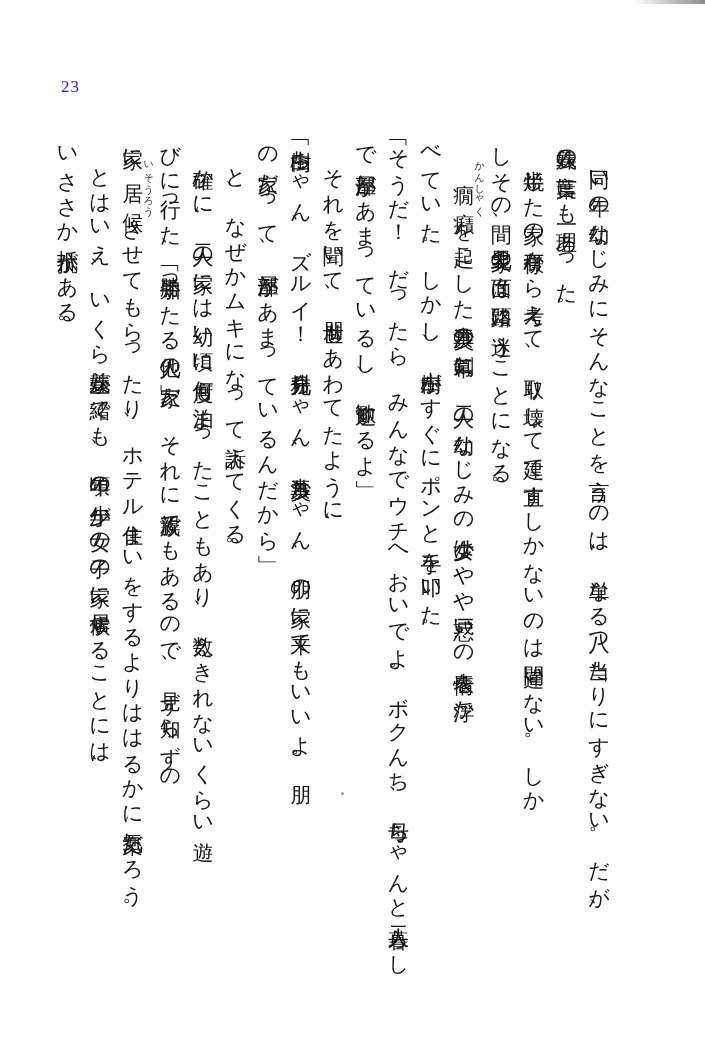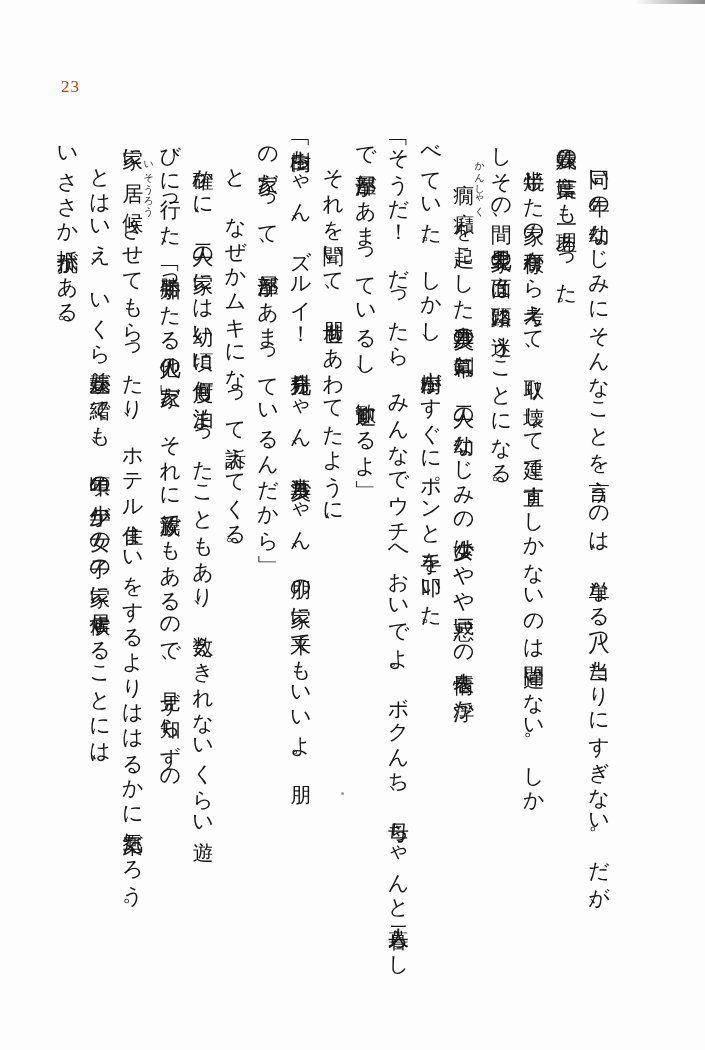--- a/index.html
+++ b/index.html
@@ -31,21 +31,21 @@
     height: 3px;
     border-radius: 50%;
     background: #9a9a9a;
   }
   .page-number {
     position: absolute;
     left: 61px;
     top: 77px;
     font-size: 17px;
     letter-spacing: 1px;
-    color: #c2410c;
+    color: #4c1d95;
   }
   .text-block {
     position: absolute;
     top: 132px;
     left: 60px;
     width: 555px;
     height: 872px;
     writing-mode: vertical-rl;
     -webkit-writing-mode: vertical-rl;
     font-size: 21px;

